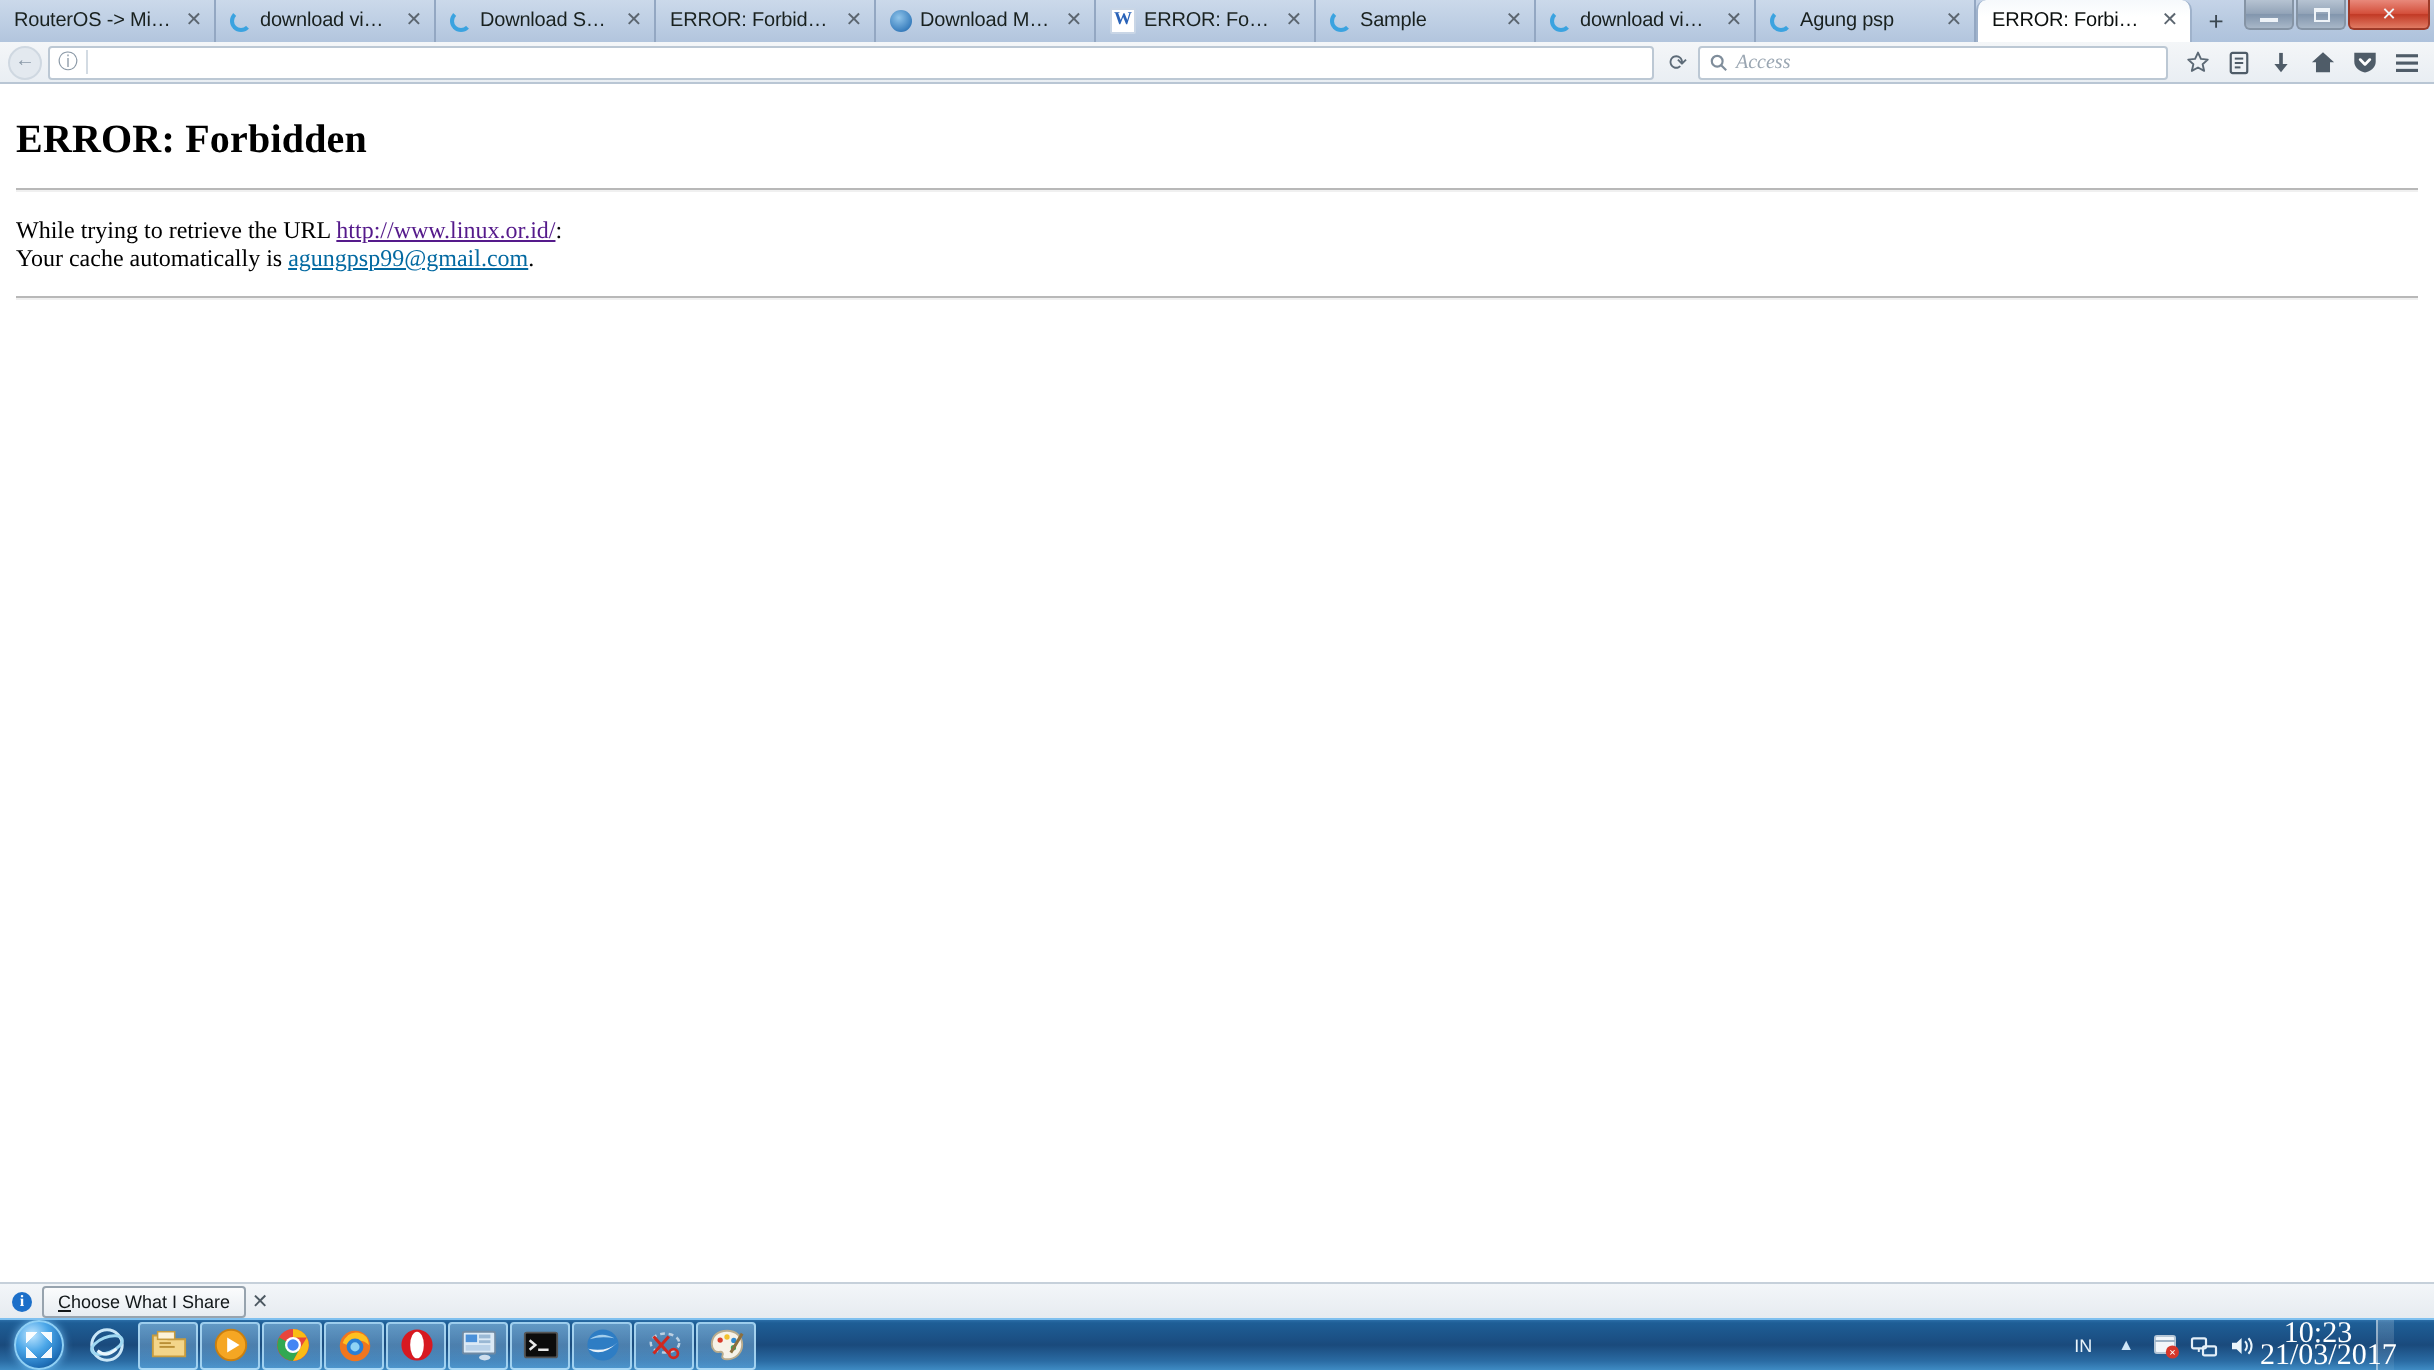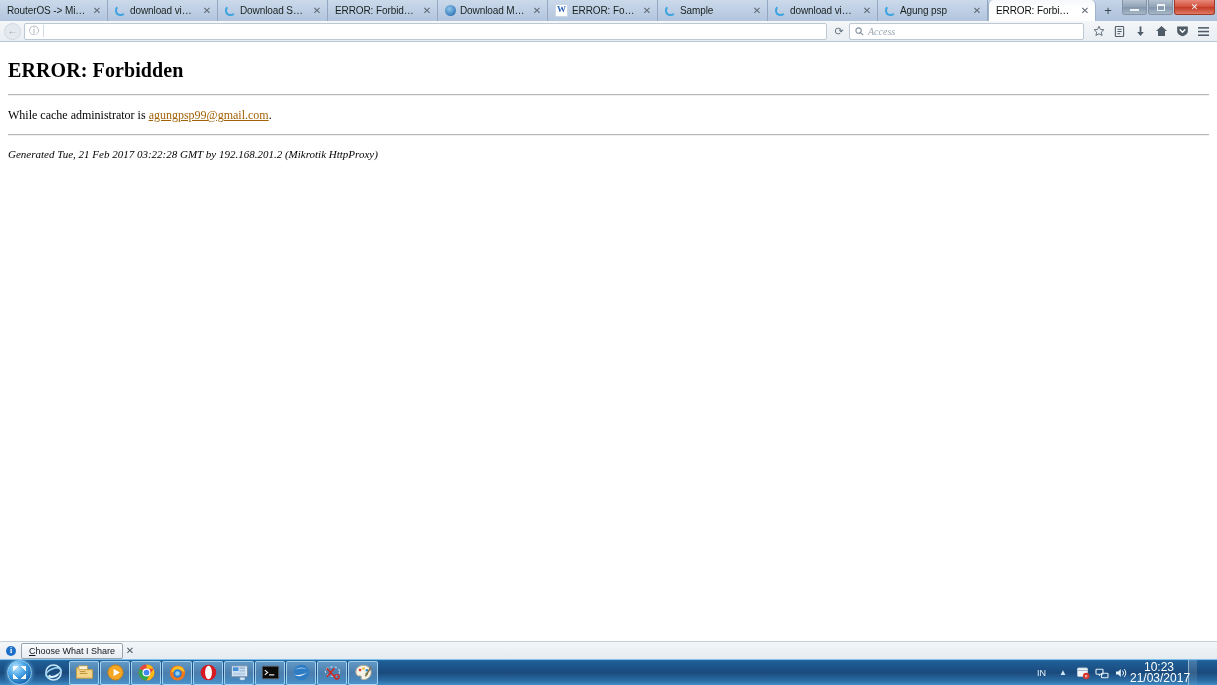--- a/index.html
+++ b/index.html
@@ -263,21 +263,21 @@
     margin: 0 0 0 0;
     line-height: 14px;
   }
   ul.denied {
     margin: 10px 0 10px 0;
     padding-left: 26px;
     font-size: 12px;
   }
   ul.denied li { font-weight: bold; line-height: 14px; }
   a.lnk { color: #551a8b; text-decoration: underline; }
-  a.lnk-blue { color: #a16207; text-decoration: underline; }
+  a.lnk-blue { color: #0369a1; text-decoration: underline; }
   p.generated {
     font-size: 11px;
     font-style: italic;
     margin: 0;
     line-height: 13px;
   }
 
   
   .notifybar {
     position: absolute;
@@ -386,23 +386,24 @@
     flex: 0 0 auto;
     padding-right: 20px;
   }
   .tray-lang { font-size: 9px; color: #e9f4fb; margin: 0 7px; }
   .tray-arrow { color: #cfe6f7; font-size: 8px; margin: 0 6px; cursor: pointer; }
   .tray-ico { width: 19px; display:flex; align-items:center; justify-content:center; cursor:pointer; }
   .clock {
     width: 58px; flex: 0 0 58px;
     text-align: center;
     color: #ffffff;
-    font-size: 12px;
+    font-size: 15px;
     line-height: 11px;
     cursor: pointer;
+    font-family: Liberation Serif, serif;
   }
   .showdesktop {
     width: 8px; height: 26px; flex: 0 0 8px;
     background: linear-gradient(to bottom, rgba(255,255,255,0.18), rgba(255,255,255,0.05));
     border-left: 1px solid rgba(255,255,255,0.45);
     cursor: pointer;
   }
 </style>
 </head>
 <body>
@@ -533,23 +534,23 @@
           <rect x="1" y="5.2" width="12" height="1.7" fill="#4f5c68"></rect>
           <rect x="1" y="9.2" width="12" height="1.7" fill="#4f5c68"></rect>
         </svg>
     </div>
   </div>
 
   <div class="content">
     <div class="page-inner">
       <h1 class="err-title">ERROR: Forbidden</h1>
       <hr class="rule">
-      <p class="para"><span>While cache administrator is </span><a class="lnk-blue" href="#">agungpsp99@gmail.com</a><span>.</span></p>
+      <p class="para"><span>While trying to retrieve the URL </span><a class="lnk" href="#">http://www.linux.or.id/</a><span>:</span></p>
+      <p class="para"><span>Your cache automatically is </span><a class="lnk-blue" href="#">agungpsp99@gmail.com</a><span>.</span></p>
       <hr class="rule">
-      <p class="generated">Generated Tue, 21 Feb 2017 03:22:28 GMT by 192.168.201.2 (Mikrotik HttpProxy)</p>
     </div>
   </div>
 
   <div class="notifybar">
     <span class="info-badge">i</span>
     <span class="share-btn">
         <u>C</u>
         <span>hoose What I Share</span>
       </span>
     <span class="notify-close">✕</span>

